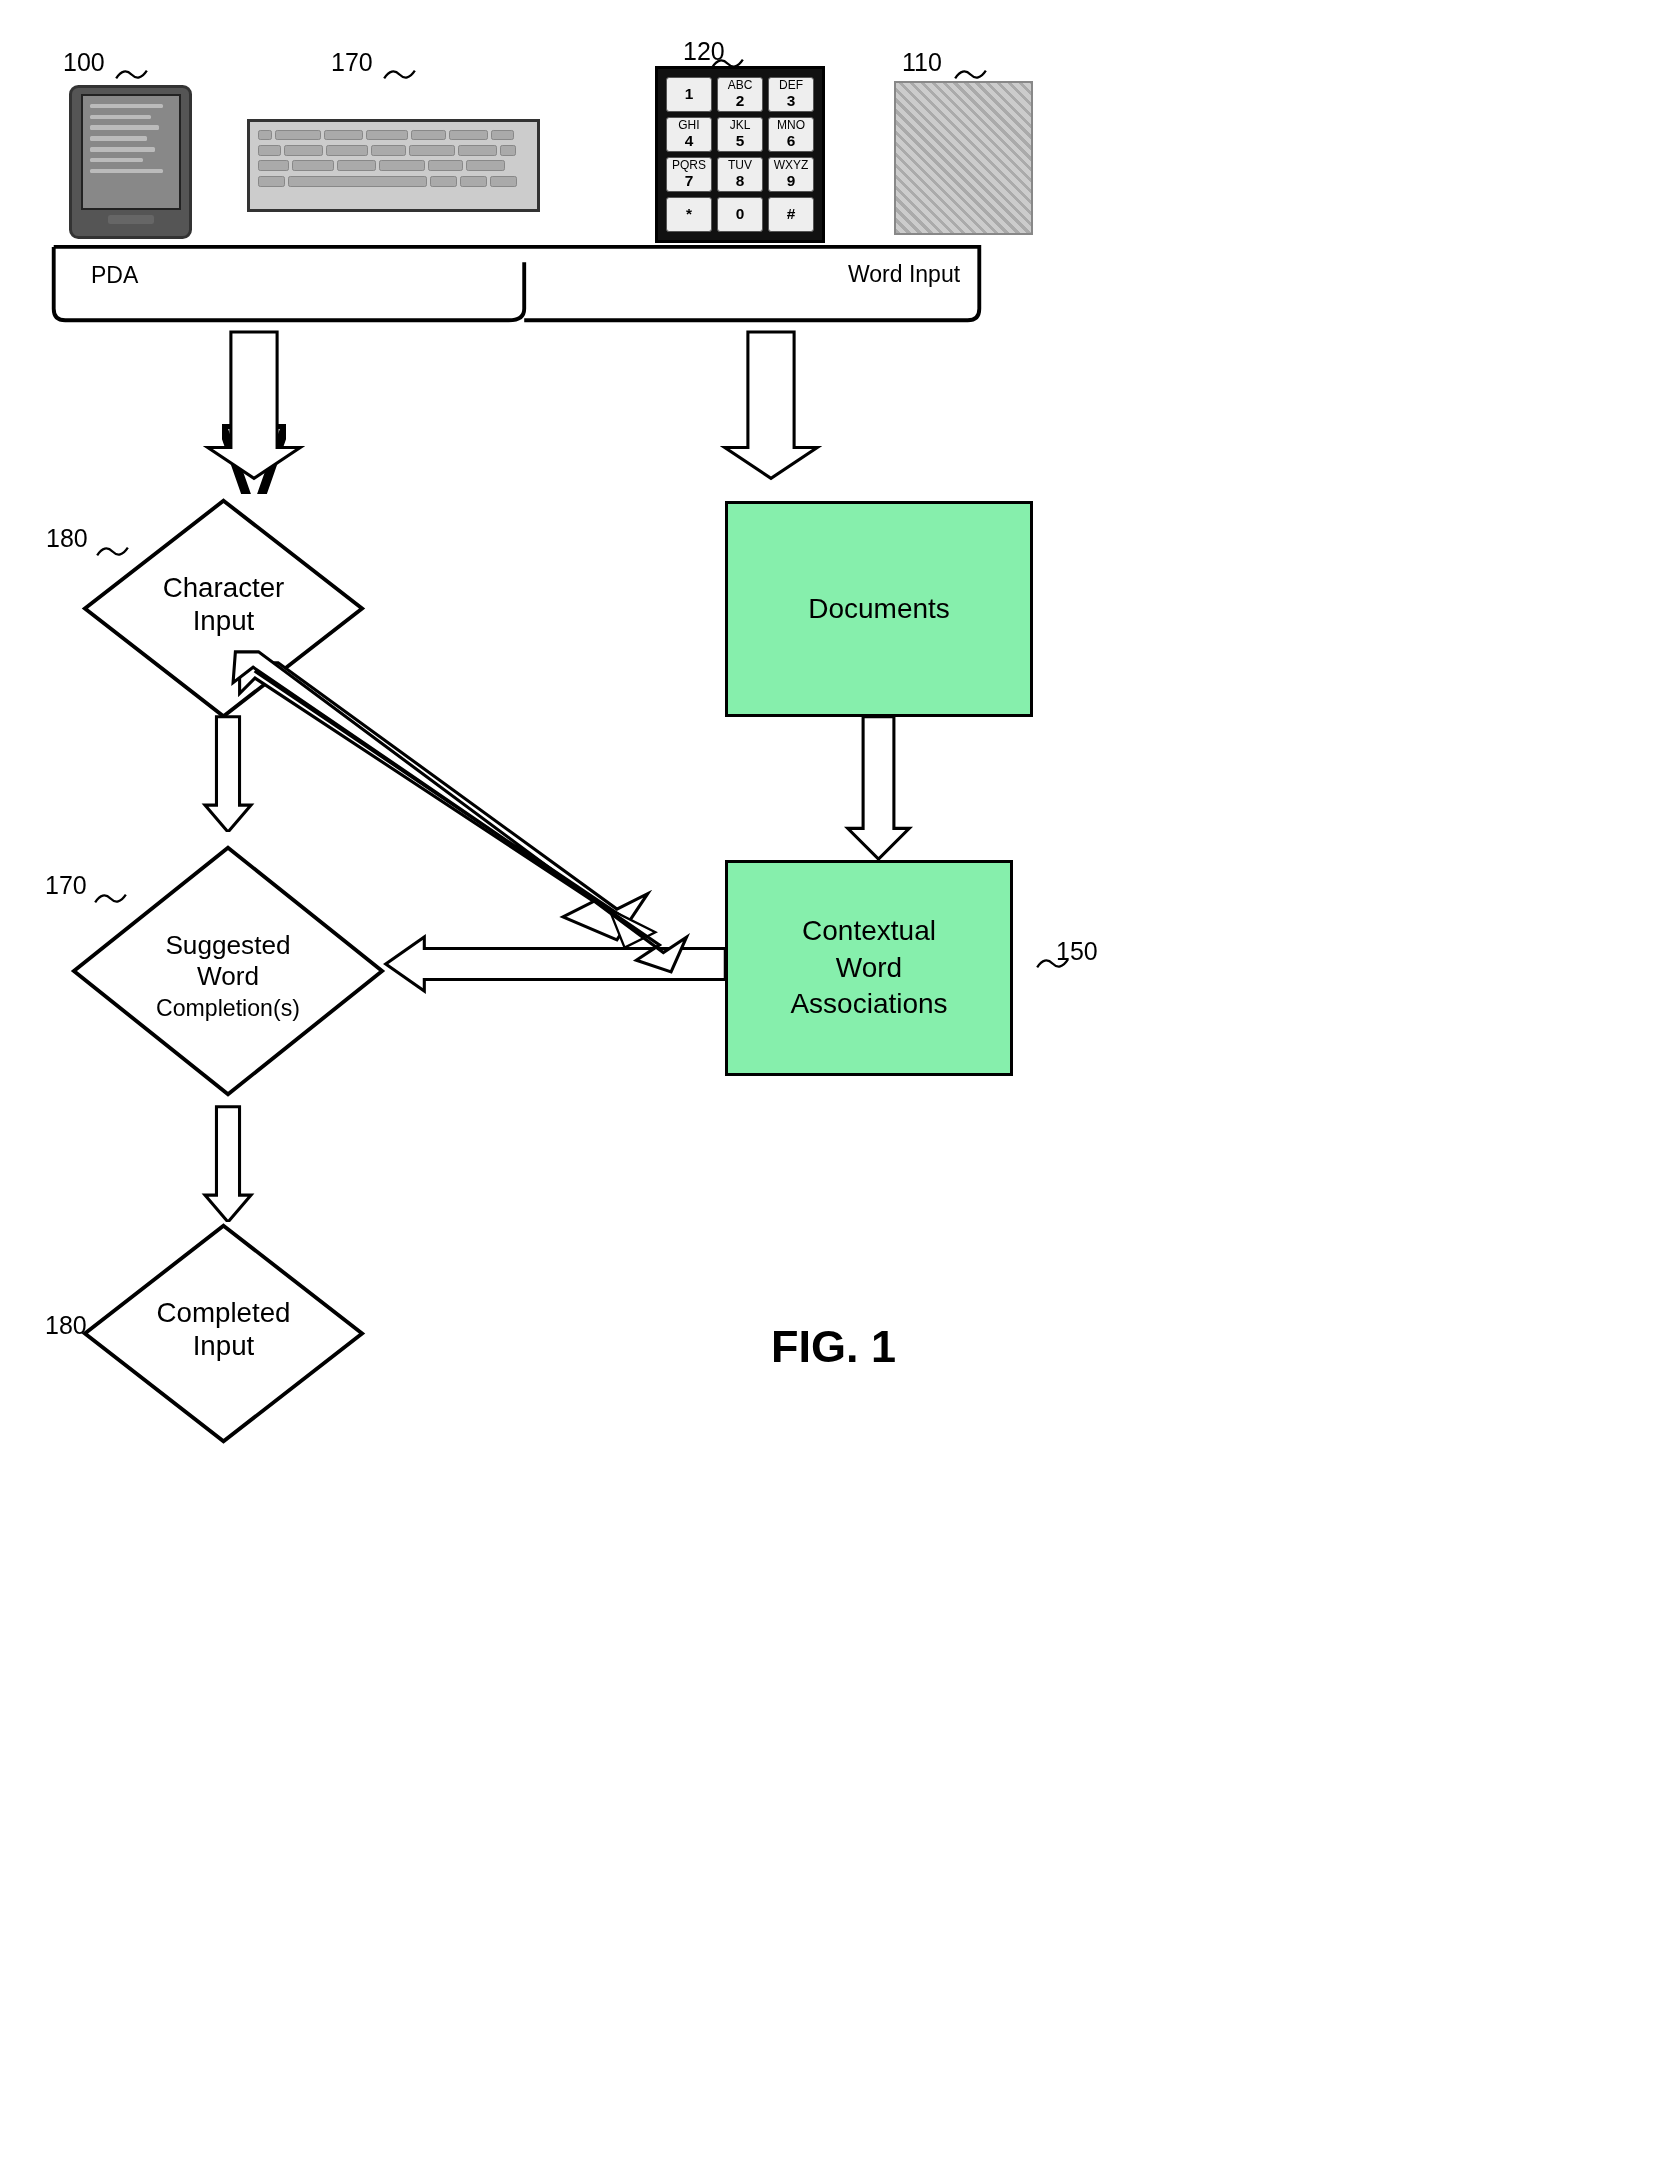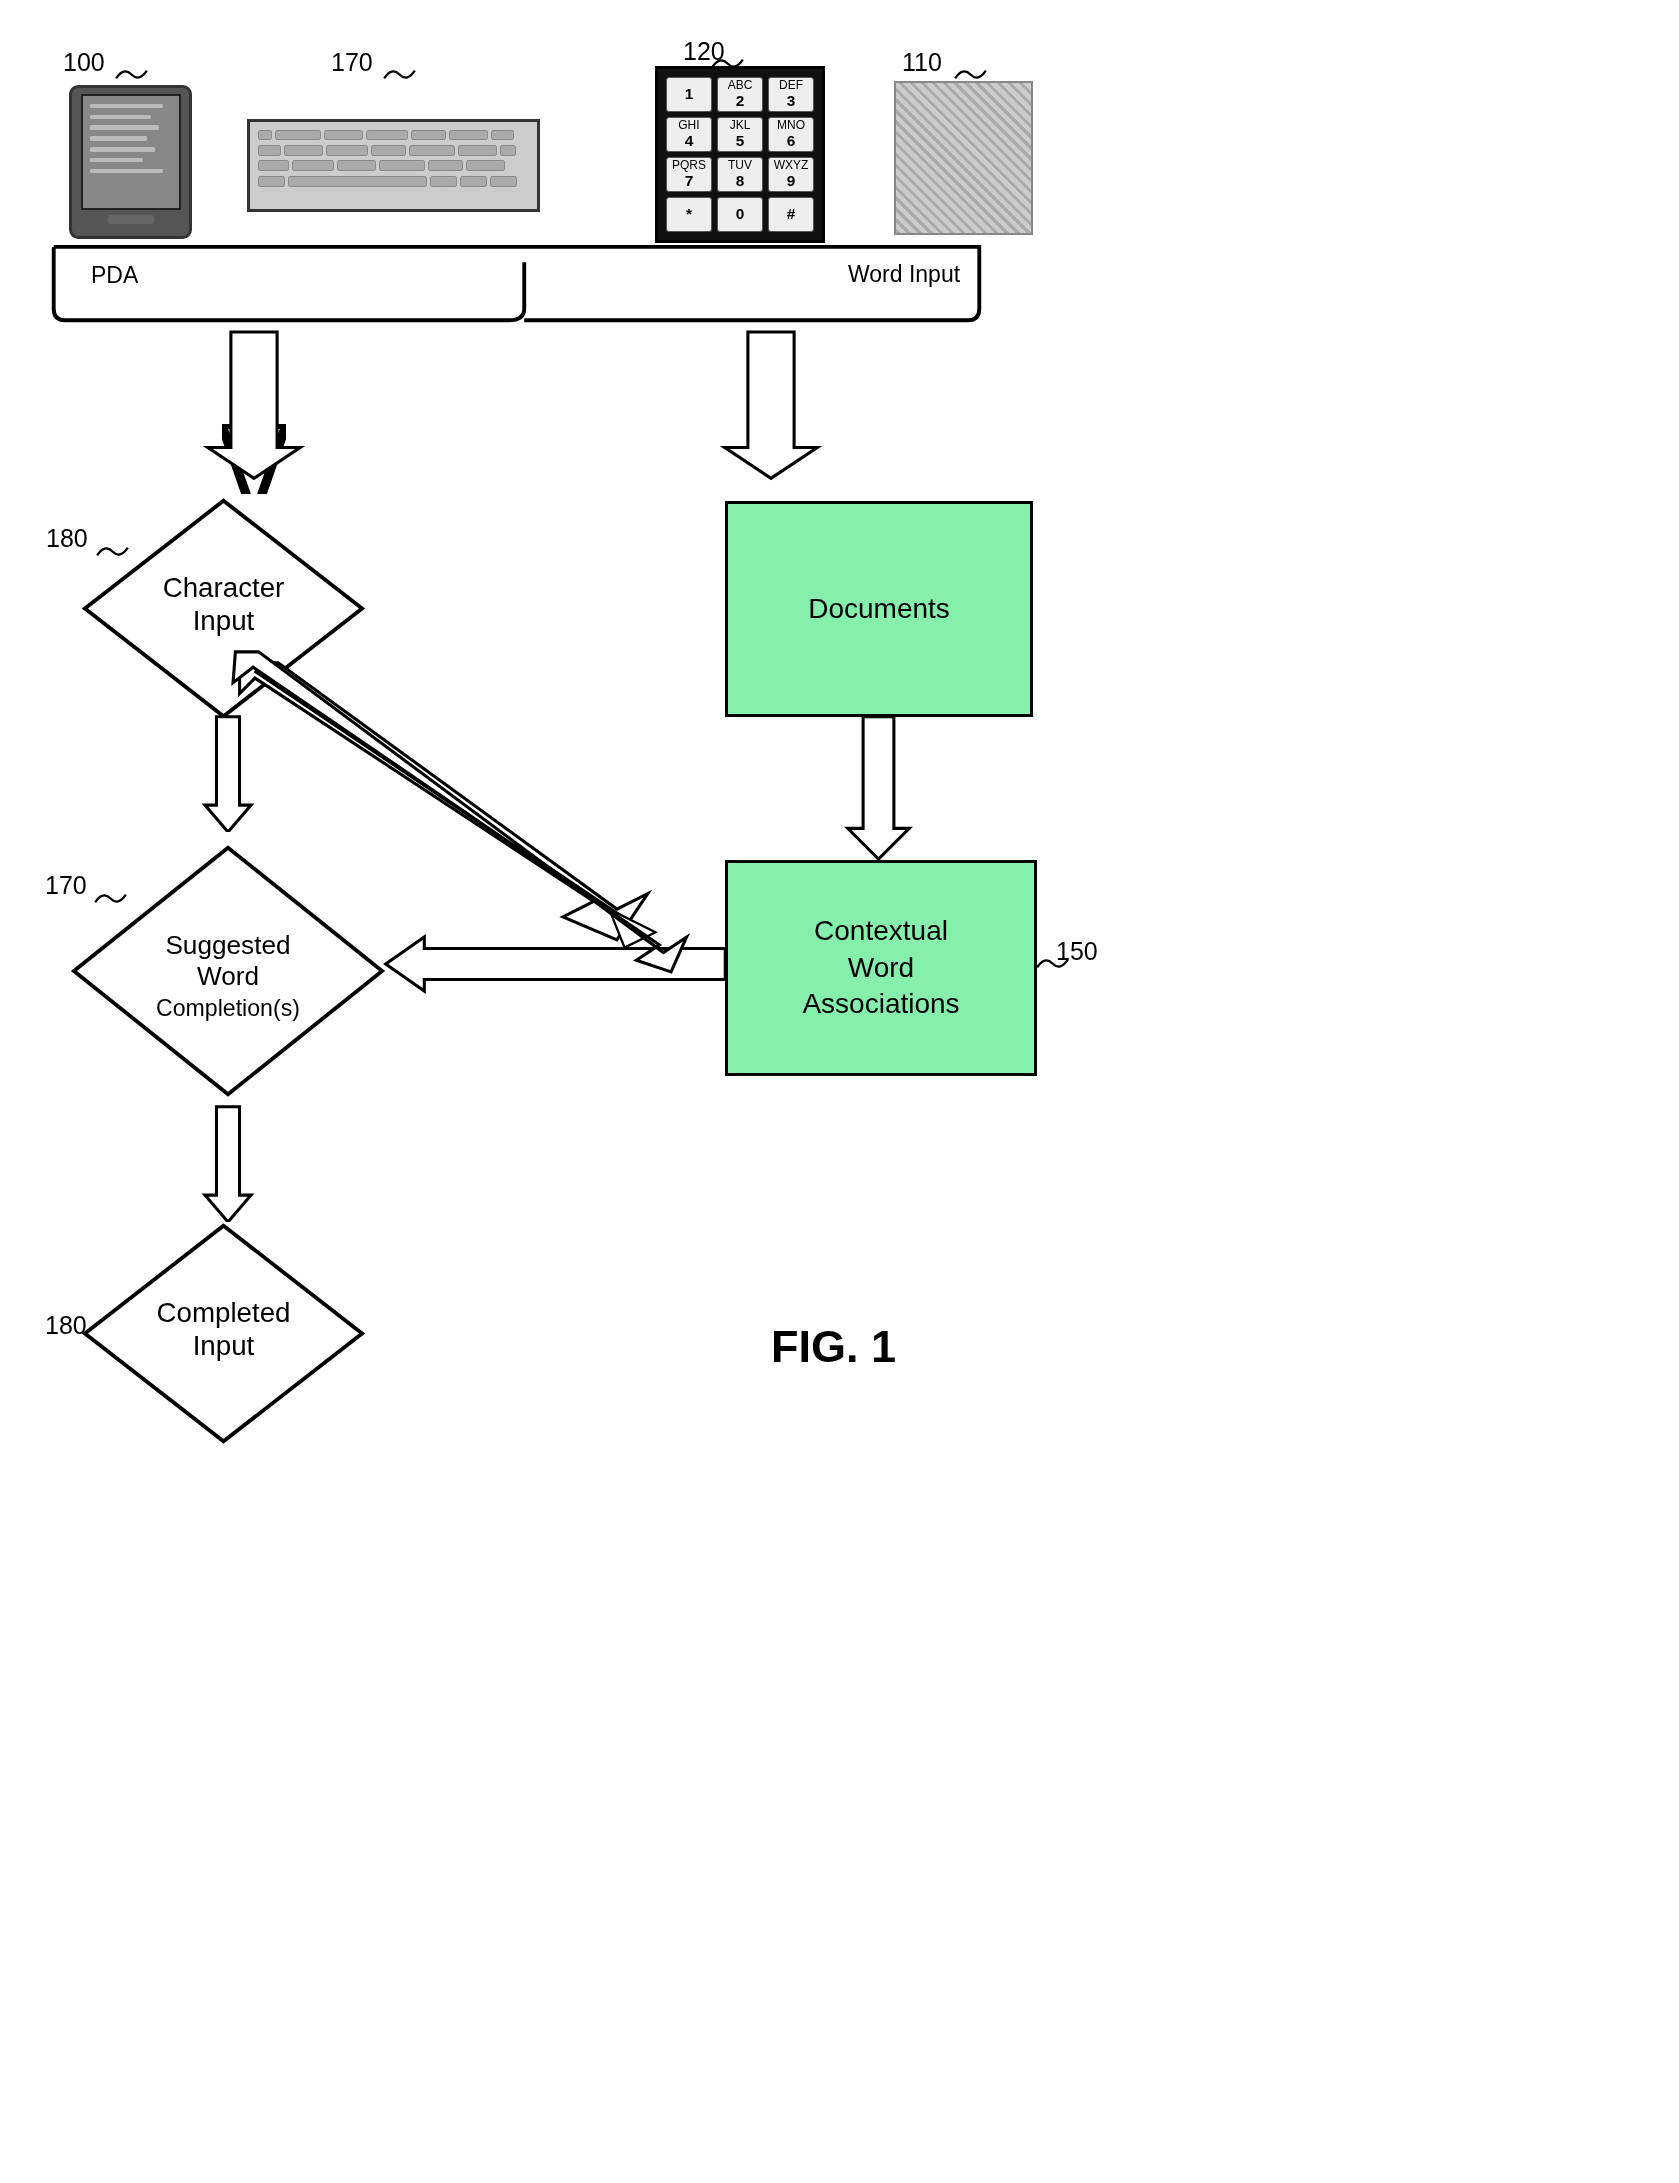--- a/index.html
+++ b/index.html
@@ -340,21 +340,21 @@
   <polygon points="30,10 70,10 70,155 90,155 50,195 10,155 30,155" fill="#fff" stroke="#000" stroke-width="4"></polygon>
 </svg>
 
 <svg width="540" height="308" style="position:absolute;top:655px;left:216px;" viewBox="0 0 700 400">
   <polygon points="30,10 80,10 520,330 560,310 520,370 450,340 490,320 50,30 30,50" fill="#fff" stroke="#000" stroke-width="4"></polygon>
 
   <line x1="50" y1="20" x2="540" y2="350" stroke="#000" stroke-width="6"></line>
   <polygon points="510,330 570,360 530,380" fill="#fff" stroke="#000" stroke-width="3"></polygon>
 </svg>
 
-<div class="rect-box" style="top:860px;left:725px;width:312px;height:216px;">
+<div class="rect-box" style="top:860px;left:725px;width:288px;height:216px;">
   <span style="white-space:pre-line;">Contextual
 Word
 Associations</span>
 </div>
 
 <div class="ref-label" style="top:937px; left:1056px;">150</div>
 <svg width="39" height="23" style="position:absolute;top:952px;left:1033px;" viewBox="0 0 50 30">
   <path d="M5,20 Q15,5 25,15 Q35,25 45,10" stroke="#000" stroke-width="3" fill="none"></path>
 </svg>
 

